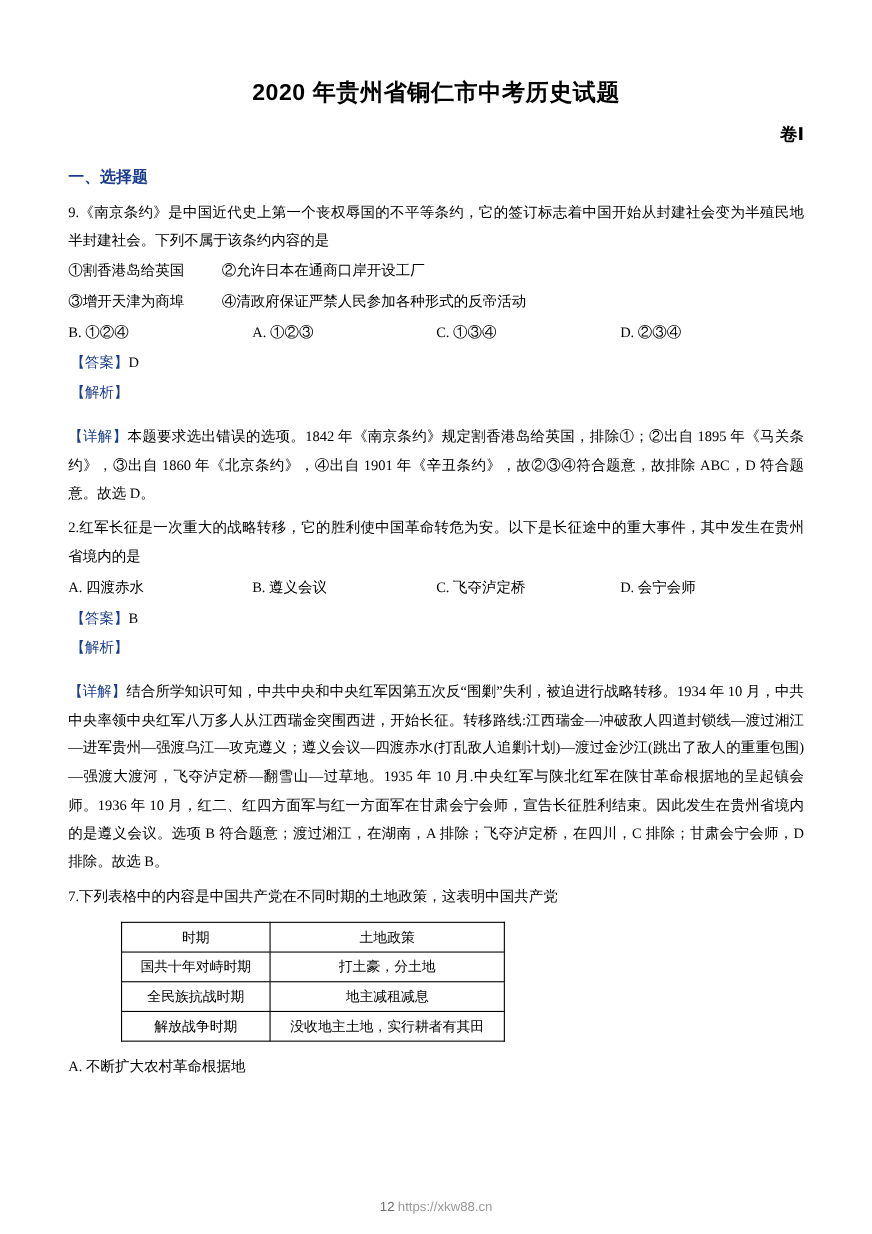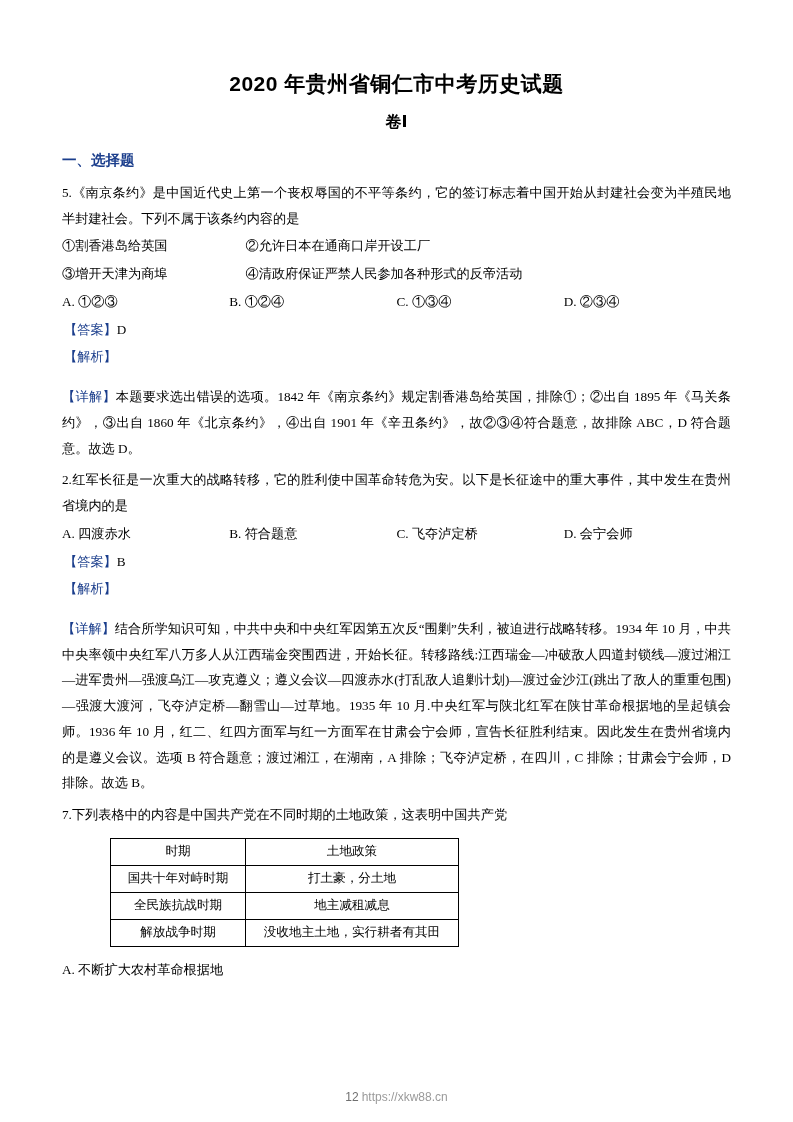--- a/index.html
+++ b/index.html
@@ -23,21 +23,21 @@
   }
   .doc-title {
     text-align: center;
     font-size: 21px;
     font-weight: bold;
     letter-spacing: 0.5px;
     margin: 18px 0 14px 0;
     font-family: "Liberation Sans", "DejaVu Sans", sans-serif;
   }
   .doc-subtitle {
-    text-align: center;
+    text-align: right;
     font-size: 16px;
     font-weight: bold;
     margin: 0 0 18px 0;
     font-family: "Liberation Sans", "DejaVu Sans", sans-serif;
   }
   .section-head {
     font-size: 14.5px;
     font-weight: bold;
     color: #1b3e8c;
     margin: 14px 0 10px 0;
@@ -65,21 +65,20 @@
     flex: 0 0 25%;
   }
   .opt-row.two .opt {
     flex: 0 0 50%;
   }
   .sub-row {
     display: flex;
     font-size: 13.2px;
     line-height: 1.95;
     margin: 0 0 2px 0;
-    gap: 44px;
   }
   .sub-row .sub {
     margin-right: 34px;
   }
   .label-line {
     font-size: 13.2px;
     line-height: 1.95;
     color: #1b3e8c;
     margin: 0 0 2px 2px;
   }
@@ -92,21 +91,21 @@
     margin: 14px 0 2px 0;
     text-align: justify;
   }
   .detail .tag {
     color: #1b3e8c;
   }
   table.policy {
     border-collapse: collapse;
     margin: 10px 0 10px 48px;
     font-size: 12.6px;
-    font-family: Liberation Mono, monospace;
+    font-family: Liberation Sans, sans-serif;
   }
   table.policy td {
     border: 1px solid #000000;
     padding: 3px 8px;
     text-align: center;
     line-height: 1.6;
   }
   table.policy td.c0 { width: 118px; }
   table.policy td.c1 { width: 196px; }
   table.policy tr.head td {
@@ -128,45 +127,45 @@
 <body>
 
 <div class="page">
 
   <div class="doc-title">2020 年贵州省铜仁市中考历史试题</div>
   <div class="doc-subtitle">卷Ⅰ</div>
 
   <div class="section-head">一、选择题</div>
 
   <div class="q-block">
-    <p class="p stem">5.《南京条约》是中国近代史上第一个丧权辱国的不平等条约，它的签订标志着中国开始从封建社会变为半殖民地半封建社会。下列不属于该条约内容的是</p>
+    <p class="p stem">9.《南京条约》是中国近代史上第一个丧权辱国的不平等条约，它的签订标志着中国开始从封建社会变为半殖民地半封建社会。下列不属于该条约内容的是</p>
     <div class="sub-row">
       <span class="sub">①割香港岛给英国</span>
       <span class="sub">②允许日本在通商口岸开设工厂</span>
     </div>
     <div class="sub-row">
       <span class="sub">③增开天津为商埠</span>
       <span class="sub">④清政府保证严禁人民参加各种形式的反帝活动</span>
     </div>
     <div class="opt-row">
+      <span class="opt">B. ①②④</span>
       <span class="opt">A. ①②③</span>
-      <span class="opt">B. ①②④</span>
       <span class="opt">C. ①③④</span>
       <span class="opt">D. ②③④</span>
     </div>
     <p class="label-line"><span>【答案】</span><span class="ans-val">D</span></p>
     <p class="label-line">【解析】</p>
     <p class="detail"><span class="tag">【详解】</span><span>本题要求选出错误的选项。1842 年《南京条约》规定割香港岛给英国，排除①；②出自 1895 年《马关条约》，③出自 1860 年《北京条约》，④出自 1901 年《辛丑条约》，故②③④符合题意，故排除 ABC，D 符合题意。故选 D。</span></p>
   </div>
 
   <div class="q-block">
     <p class="p stem">2.红军长征是一次重大的战略转移，它的胜利使中国革命转危为安。以下是长征途中的重大事件，其中发生在贵州省境内的是</p>
     <div class="opt-row">
       <span class="opt">A. 四渡赤水</span>
-      <span class="opt">B. 符合题意</span>
+      <span class="opt">B. 遵义会议</span>
       <span class="opt">C. 飞夺泸定桥</span>
       <span class="opt">D. 会宁会师</span>
     </div>
     <p class="label-line"><span>【答案】</span><span class="ans-val">B</span></p>
     <p class="label-line">【解析】</p>
     <p class="detail"><span class="tag">【详解】</span><span>结合所学知识可知，中共中央和中央红军因第五次反“围剿”失利，被迫进行战略转移。1934 年 10 月，中共中央率领中央红军八万多人从江西瑞金突围西进，开始长征。转移路线:江西瑞金—冲破敌人四道封锁线—渡过湘江—进军贵州—强渡乌江—攻克遵义；遵义会议—四渡赤水(打乱敌人追剿计划)—渡过金沙江(跳出了敌人的重重包围)—强渡大渡河，飞夺泸定桥—翻雪山—过草地。1935 年 10 月.中央红军与陕北红军在陕甘革命根据地的呈起镇会师。1936 年 10 月，红二、红四方面军与红一方面军在甘肃会宁会师，宣告长征胜利结束。因此发生在贵州省境内的是遵义会议。选项 B 符合题意；渡过湘江，在湖南，A 排除；飞夺泸定桥，在四川，C 排除；甘肃会宁会师，D 排除。故选 B。</span></p>
   </div>
 
   <div class="q-block">
     <p class="p stem">7.下列表格中的内容是中国共产党在不同时期的土地政策，这表明中国共产党</p>

